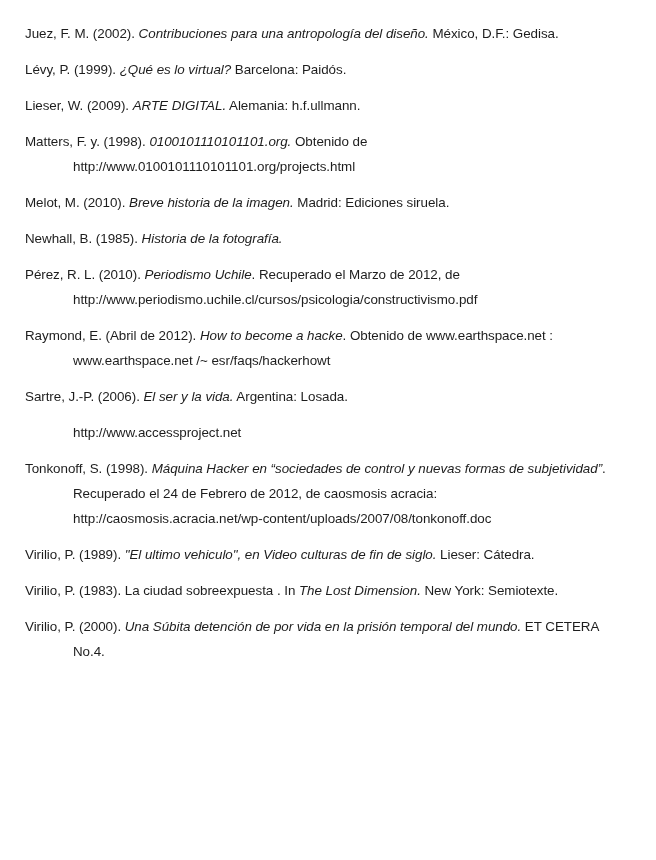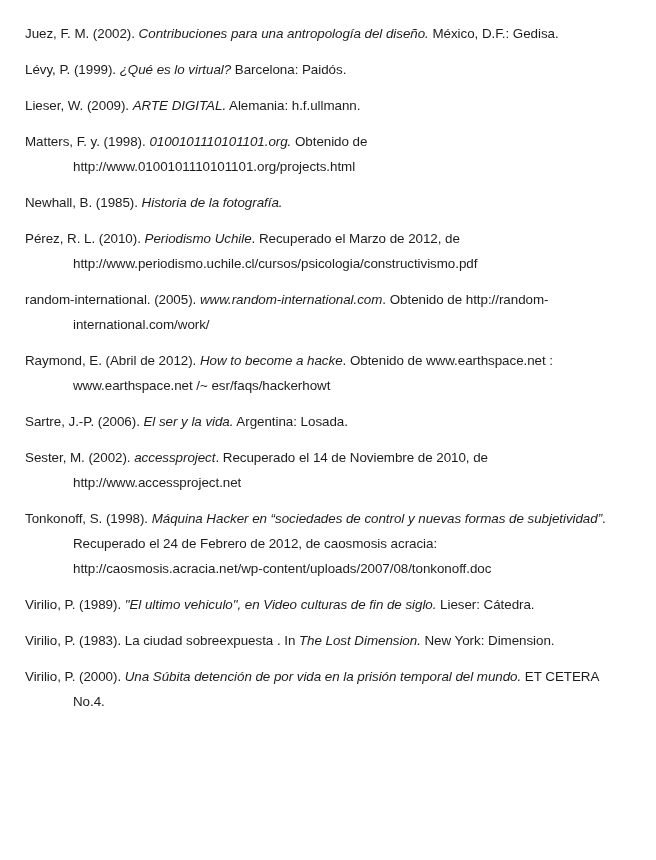--- a/index.html
+++ b/index.html
@@ -45,50 +45,48 @@
         <div class="ref-line"><span>Lévy, P. (1999). </span><span class="it">¿Qué es lo virtual?</span><span> Barcelona: Paidós.</span></div>
       </div>
       <div class="ref">
         <div class="ref-line"><span>Lieser, W. (2009). </span><span class="it">ARTE DIGITAL.</span><span> Alemania: h.f.ullmann.</span></div>
       </div>
       <div class="ref">
         <div class="ref-line"><span>Matters, F. y. (1998). </span><span class="it">0100101110101101.org.</span><span> Obtenido de</span></div>
         <div class="ref-line indent"><span>http://www.0100101110101101.org/projects.html</span></div>
       </div>
       <div class="ref">
+        <div class="ref-line"><span>Melot, M. (2010). </span><span class="it">Breve historia de la imagen.</span><span> Madrid: Ediciones siruela.</span></div>
+      </div>
+      <div class="ref">
         <div class="ref-line"><span>Newhall, B. (1985). </span><span class="it">Historia de la fotografía.</span></div>
       </div>
       <div class="ref">
         <div class="ref-line"><span>Pérez, R. L. (2010). </span><span class="it">Periodismo Uchile</span><span>. Recuperado el Marzo de 2012, de</span></div>
         <div class="ref-line indent"><span>http://www.periodismo.uchile.cl/cursos/psicologia/constructivismo.pdf</span></div>
-      </div>
-      <div class="ref">
-        <div class="ref-line"><span>random-international. (2005). </span><span class="it">www.random-international.com</span><span>. Obtenido de http://random-</span></div>
-        <div class="ref-line indent"><span>international.com/work/</span></div>
       </div>
       <div class="ref">
         <div class="ref-line"><span>Raymond, E. (Abril de 2012). </span><span class="it">How to become a hacke</span><span>. Obtenido de www.earthspace.net :</span></div>
         <div class="ref-line indent"><span>www.earthspace.net /~ esr/faqs/hackerhowt</span></div>
       </div>
       <div class="ref">
         <div class="ref-line"><span>Sartre, J.-P. (2006). </span><span class="it">El ser y la vida.</span><span> Argentina: Losada.</span></div>
       </div>
       <div class="ref">
-        <div class="ref-line"><span>Sester, M. (2002). </span><span class="it">accessproject</span><span>. Recuperado el 14 de Noviembre de 2010, de</span></div>
         <div class="ref-line indent"><span>http://www.accessproject.net</span></div>
       </div>
       <div class="ref">
         <div class="ref-line"><span>Tonkonoff, S. (1998). </span><span class="it">Máquina Hacker en “sociedades de control y nuevas formas de subjetividad”</span><span>.</span></div>
         <div class="ref-line indent"><span>Recuperado el 24 de Febrero de 2012, de caosmosis acracia:</span></div>
         <div class="ref-line indent"><span>http://caosmosis.acracia.net/wp-content/uploads/2007/08/tonkonoff.doc</span></div>
       </div>
       <div class="ref">
         <div class="ref-line"><span>Virilio, P. (1989). </span><span class="it">"El ultimo vehiculo", en Video culturas de fin de siglo.</span><span> Lieser: Cátedra.</span></div>
       </div>
       <div class="ref">
-        <div class="ref-line"><span>Virilio, P. (1983). La ciudad sobreexpuesta . In </span><span class="it">The Lost Dimension.</span><span> New York: Dimension.</span></div>
+        <div class="ref-line"><span>Virilio, P. (1983). La ciudad sobreexpuesta . In </span><span class="it">The Lost Dimension.</span><span> New York: Semiotexte.</span></div>
       </div>
       <div class="ref">
         <div class="ref-line"><span>Virilio, P. (2000). </span><span class="it">Una Súbita detención de por vida en la prisión temporal del mundo.</span><span> ET CETERA</span></div>
         <div class="ref-line indent"><span>No.4.</span></div>
       </div>
     </div>
 </div>
 
 </body></html>

